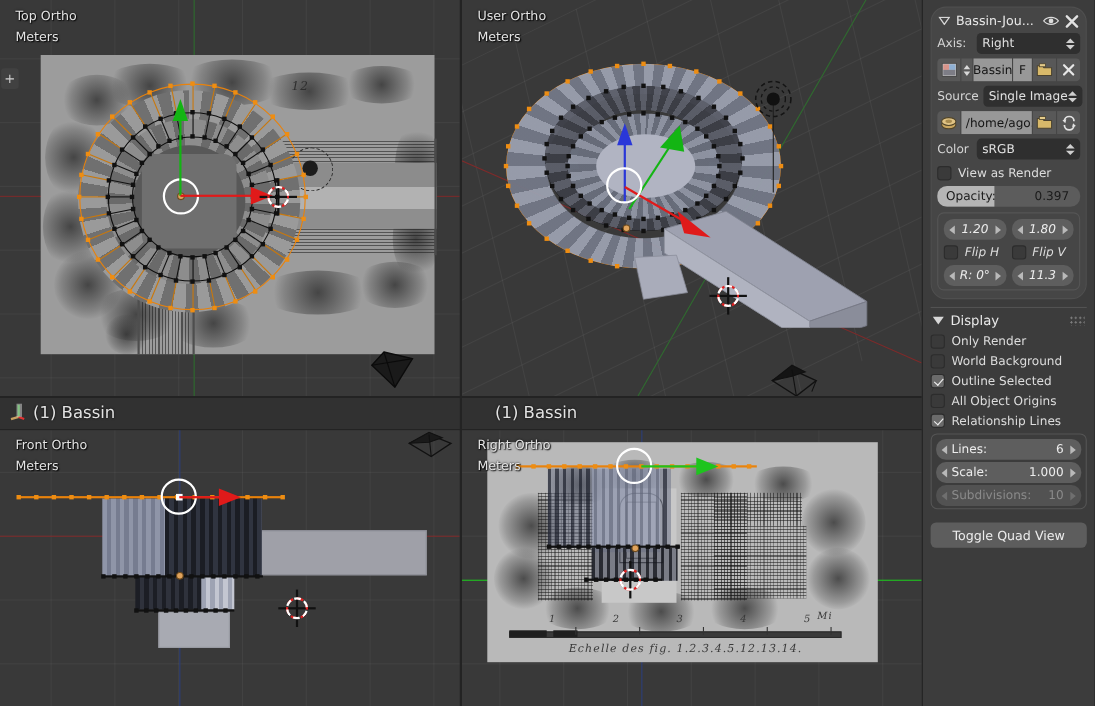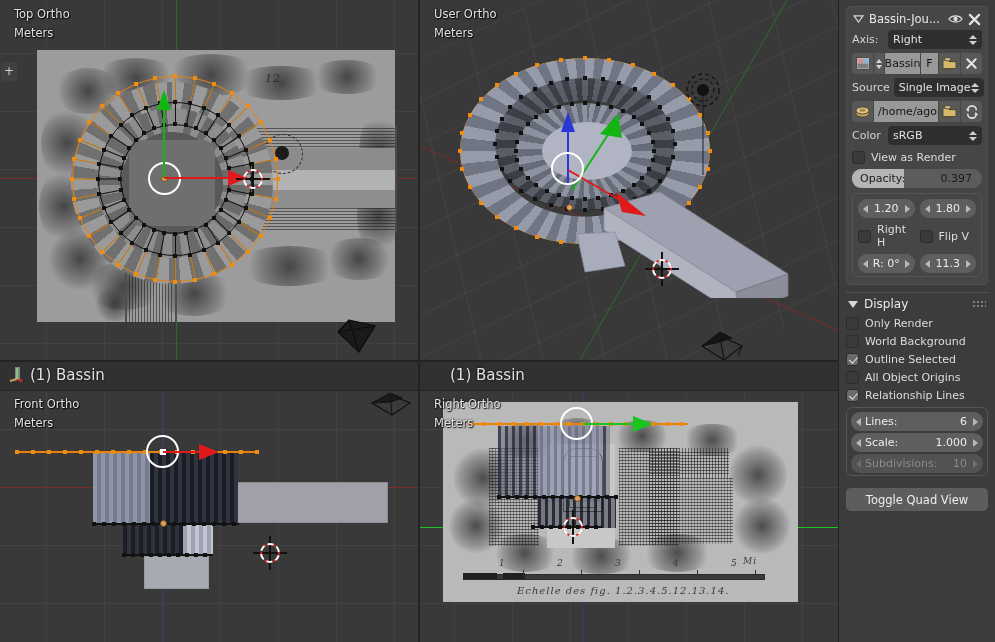--- a/index.html
+++ b/index.html
@@ -240,21 +240,21 @@
     background: #3c3c3c;
     border-left: 1px solid #232323;
     box-sizing: border-box;
     overflow: hidden;
   }
   .panel-inner { padding: 0 7px; }
 
   .pbox {
     margin: 6px 0 0 0;
     border: 1px solid #4f4f4f;
-    border-radius: 4px;
+    border-radius: 14px;
     background: #464646;
     padding: 4px 5px 7px 5px;
     box-sizing: border-box;
   }
 
   .prow {
     display: flex;
     align-items: center;
     margin-bottom: 4px;
     gap: 4px;
@@ -442,21 +442,21 @@
   }
   .numfield .la, .numfield .ra {
     position: absolute;
     width: 0; height: 0;
     border-top: 4px solid transparent;
     border-bottom: 4px solid transparent;
   }
   .numfield .la { left: 5px; border-right: 5px solid #b9b9b9; }
   .numfield .ra { right: 5px; border-left: 5px solid #b9b9b9; }
 
-  .numrow { display: flex; gap: 5px; margin-bottom: 5px; }
+  .numrow { display: flex; gap: 5px; margin-bottom: 5px; font-style: italic; }
 
   .barfield {
     height: 19px;
     border-radius: 9px;
     background: #5e5e5e;
     display: flex;
     align-items: center;
     position: relative;
     font-size: 11px;
     color: #ececec;
@@ -1328,21 +1328,21 @@
             </div>
             <div class="numfield">
               <span class="la"></span>
                 <span>1.80</span>
                 <span class="ra"></span>
             </div>
           </div>
           <div class="numrow">
             <div class="checkrow" style="flex:1;margin-bottom:0;">
               <span class="chk"></span>
-              <span>Right H</span>
+              <span>Flip H</span>
             </div>
             <div class="checkrow" style="flex:1;margin-bottom:0;">
               <span class="chk"></span>
               <span>Flip V</span>
             </div>
           </div>
           <div class="numrow" style="margin-bottom:0;">
             <div class="numfield">
               <span class="la"></span>
                 <span>R: 0°</span>

